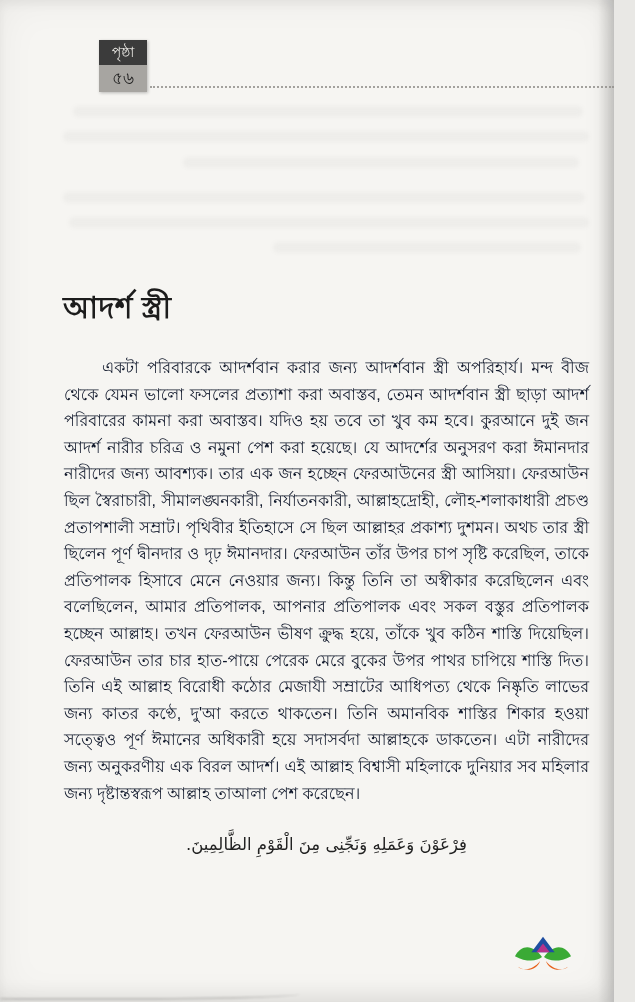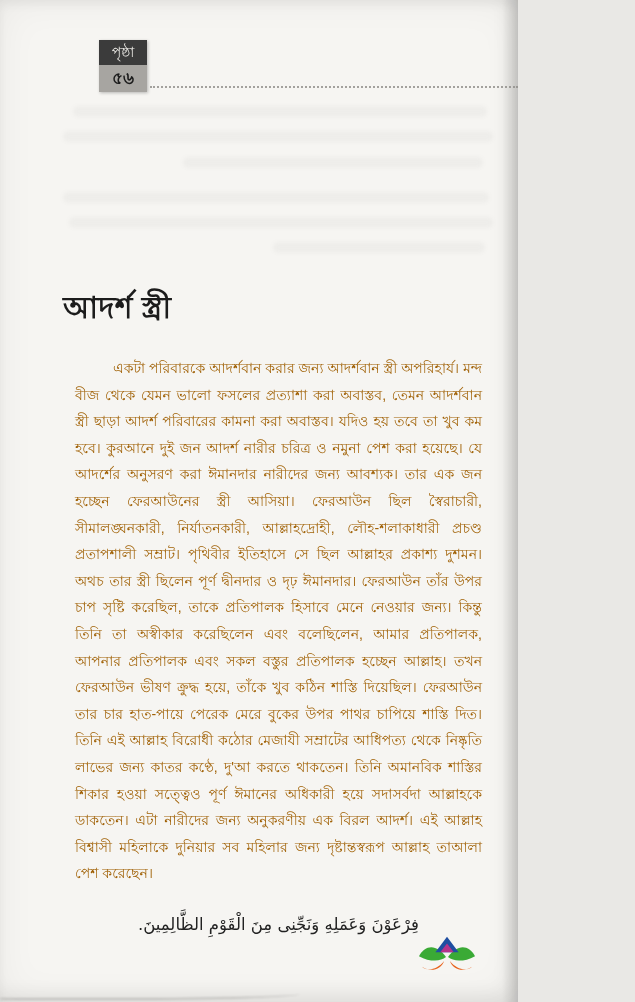--- a/index.html
+++ b/index.html
@@ -4,21 +4,21 @@
 <style>
   html, body { margin: 0; padding: 0; }
   body {
     width: 635px; height: 1002px;
     background: #e9e8e5;
     font-family: "Liberation Sans", "DejaVu Sans", sans-serif;
     overflow: hidden;
   }
   .page {
     position: relative;
-    width: 518px; height: 1002px;
+    width: 614px; height: 1002px;
     background: #f6f5f2;
     color: #1c1c1c;
     box-shadow: inset 0 0 40px rgba(0,0,0,0.05),
                 inset -10px -8px 18px rgba(0,0,0,0.07),
                 inset 0 6px 10px rgba(0,0,0,0.04);
     overflow: hidden;
   }
   
   .edge-shade {
     position: absolute; top: 0; right: 0; bottom: 0; width: 16px;
@@ -30,21 +30,21 @@
     position: absolute; left: 99px; top: 40px; width: 48px;
     text-align: center;
     box-shadow: 1px 1px 3px rgba(0,0,0,0.25);
   }
   .page-badge .badge-top {
     background: #3b3b3b; color: #f2f0ec;
     font-size: 14px; line-height: 25px; height: 25px;
   }
   .page-badge .badge-bottom {
     background: #a7a5a1; color: #1c1c1c;
-    font-size: 17px; line-height: 27px; height: 27px; font-weight: bold; text-align: center;
+    font-size: 17px; line-height: 27px; height: 27px; font-weight: normal; text-align: center;
   }
   .running-title {
     position: absolute; left: 0; right: 0; top: 48px;
     text-align: center;
     font-size: 21px; font-weight: bold; letter-spacing: 0.5px;
   }
   .dotted-rule {
     position: absolute; left: 150px; right: 0; top: 86px; height: 0;
     border-bottom: 2px dotted #8f8d89;
     opacity: 0.8;
@@ -65,26 +65,26 @@
   .content {
     position: absolute; left: 63px; right: 24px; top: 284px;
   }
   .article-title {
     margin: 0 0 20px 0;
     text-align: left;
     font-size: 30px; font-weight: bold;
     letter-spacing: 0.5px;
   }
   .article-body {
-    margin: 12px;
-    font-size: 14px; line-height: 26.6px;
+    margin: 1px;
+    font-size: 16px; line-height: 26.6px;
     font-weight: 500;
     text-align: justify;
     text-indent: 38px;
-    color: #a16207;
+    color: #0f172a;
   }
   
   .verse {
     margin-top: 22px;
     direction: rtl;
     text-align: center;
     font-family: "DejaVu Sans", sans-serif;
     font-size: 16.5px; line-height: 32px;
     color: #222;
   }

